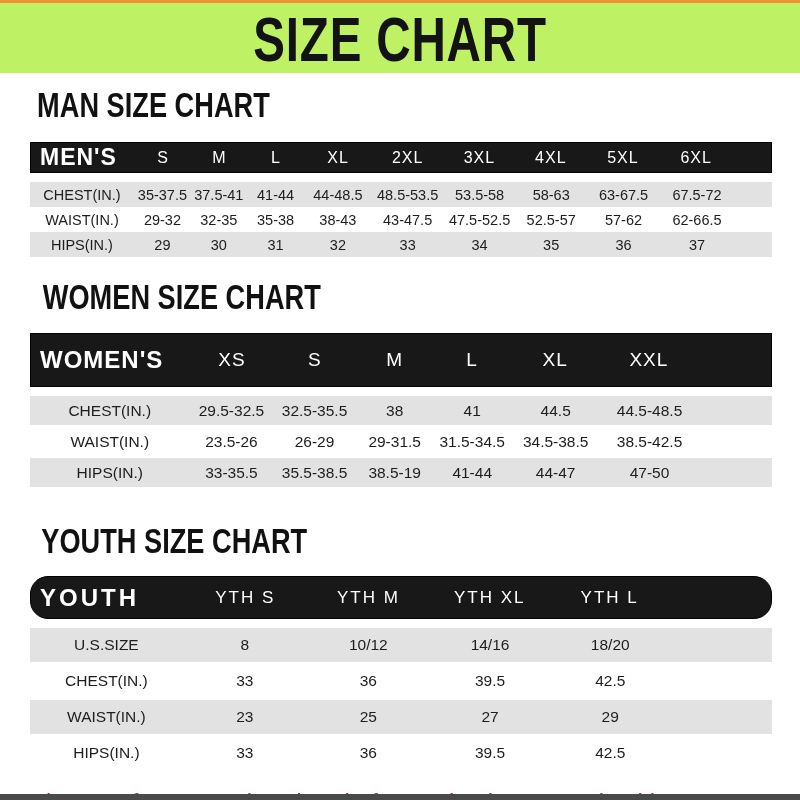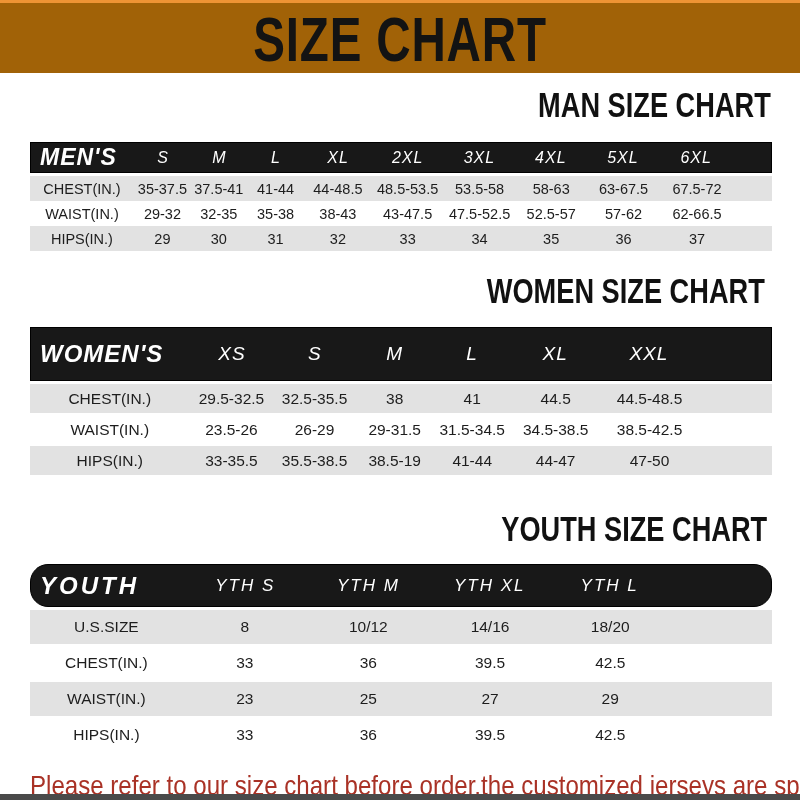--- a/index.html
+++ b/index.html
@@ -20,39 +20,38 @@
   }
   .banner-text {
     display: inline-block;
     font-size: 58px; font-weight: bold; color: #131313;
     letter-spacing: 1px;
     transform: scale(0.82, 1.08);
     white-space: nowrap;
   }
 
   
-  .section-title { text-align: right; white-space: nowrap; }
+  .section-title { text-align: left; white-space: nowrap; margin-left: 8px; }
   .section-title .inner {
     display: inline-block;
     font-size: 34px; font-weight: bold; color: #111;
     transform: scale(0.80, 1.02);
     letter-spacing: 0px;
   }
   #title-man   { margin-top: 13px; }
   #title-women { margin-top: 21px; }
   #title-youth { margin-top: 35px; }
 
   
   .table { margin: 0 28px 0 30px; }
   .row { display: grid; align-items: center; }
   .hrow {
     background: #181818; color: #ffffff;
-    margin-bottom: 3px;
+    margin-bottom: 9px;
     border: 1px solid #000;
-    font-style: italic;
   }
   .hlabel {
     font-weight: bold;
     padding-left: 9px;
     letter-spacing: 1px;
     white-space: nowrap;
   }
   .hcell { text-align: center; font-weight: normal; letter-spacing: 1px; }
   .rlabel, .dcell {
     text-align: center;
@@ -106,21 +105,21 @@
   }
 
   .bottom-bar {
     position: absolute; left: 0; right: 0; bottom: 0;
     height: 6px; background: #4A4A4A;
   }
 </style>
 </head>
 <body>
 
-<div class="banner" style="background: #a16207;">
+<div class="banner" style="background: #bef264;">
   <span class="banner-text">SIZE CHART</span>
 </div>
 
 <div class="section-title" id="title-man">
   <span class="inner">MAN SIZE CHART</span>
 </div>
 <div class="table grid-men" id="table-men">
   <div class="row hrow" style="background: rgb(24, 24, 24);">
     <div class="hlabel">MEN'S</div>
   <div class="hcell">S</div>

